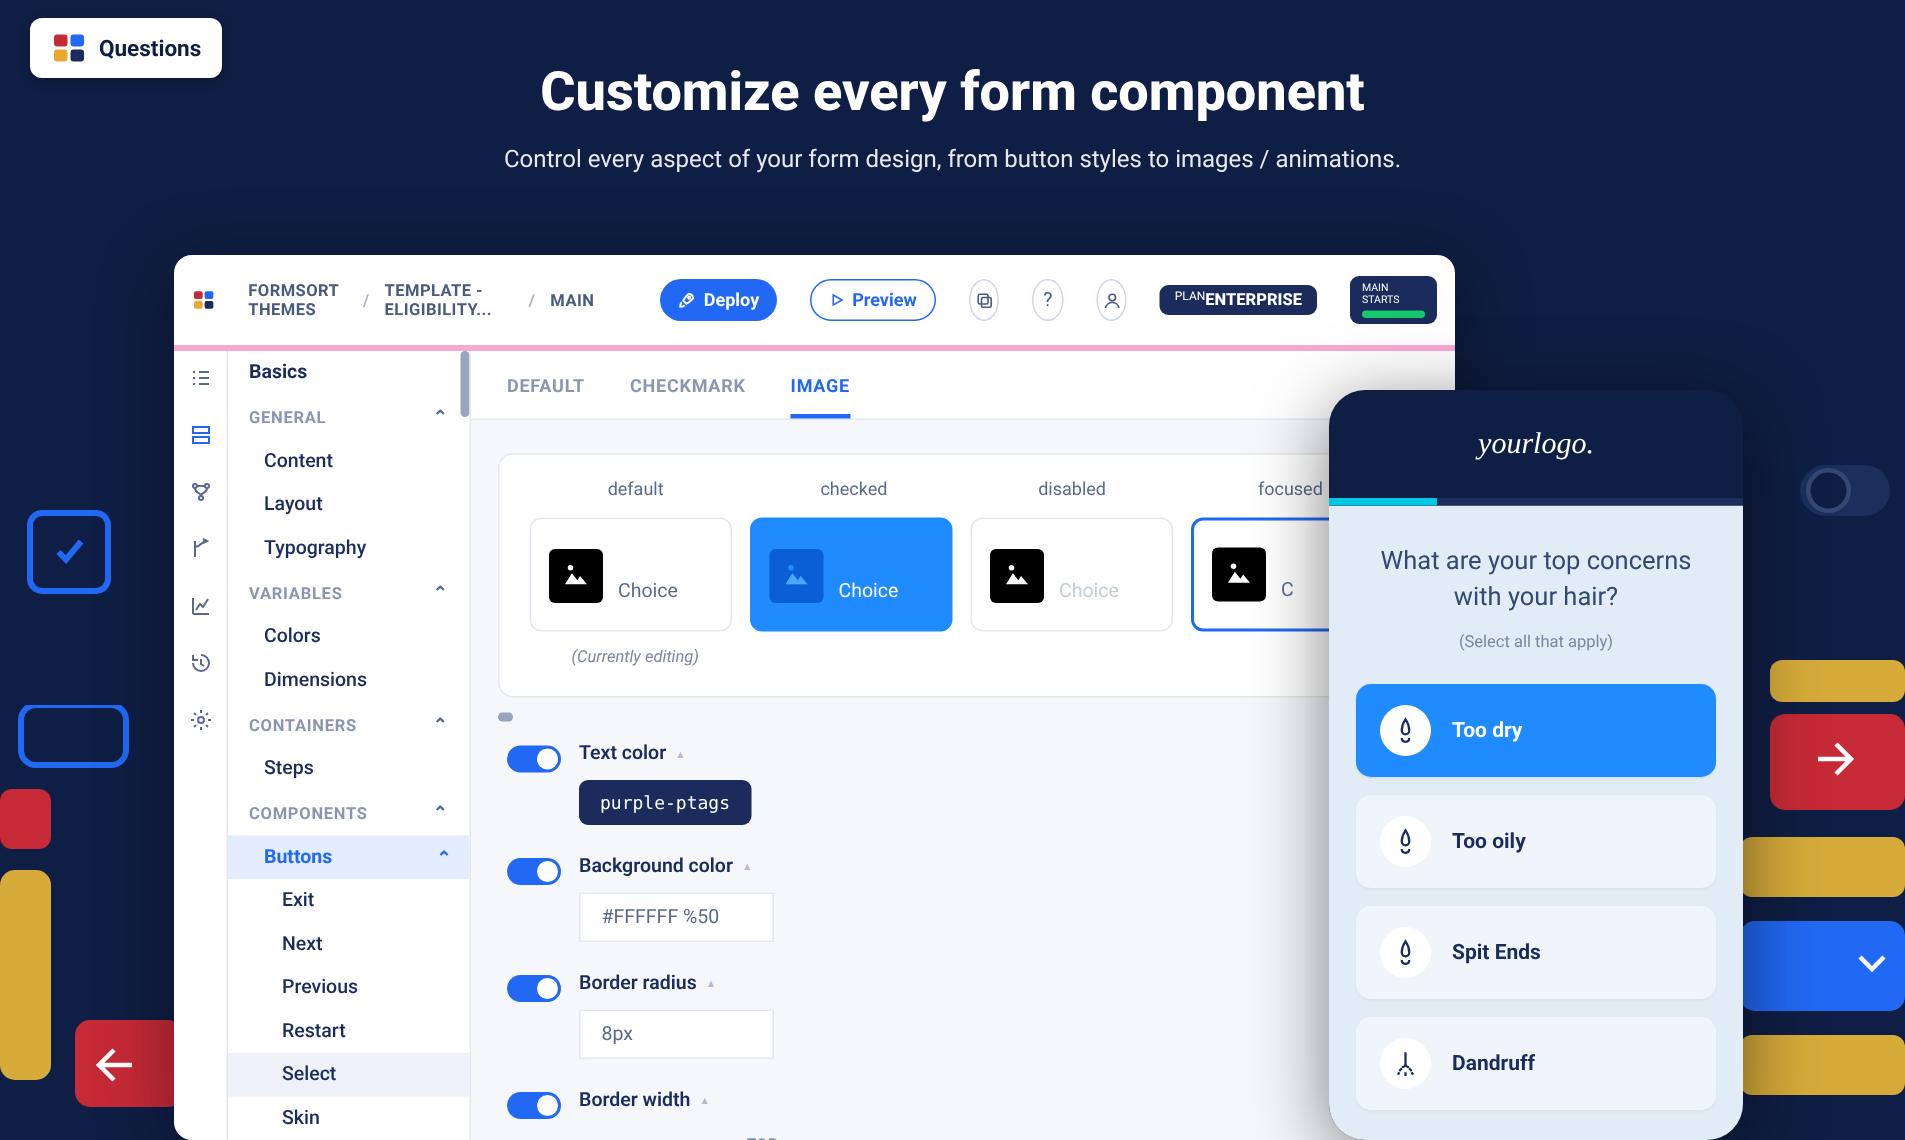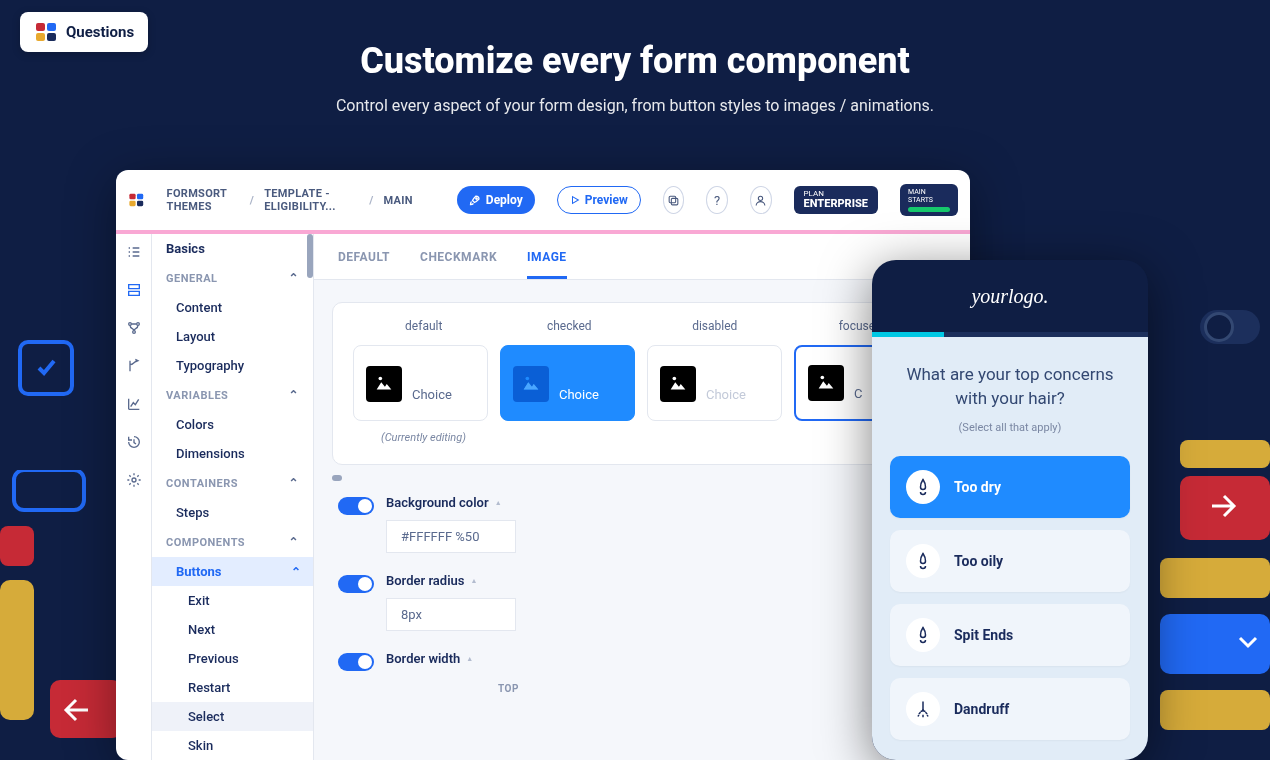--- a/index.html
+++ b/index.html
@@ -17,21 +17,21 @@
 .app{position:absolute;top:170px;left:116px;width:854px;height:590px;background:#fff;border-radius:12px;overflow:hidden;box-shadow:0 10px 50px rgba(0,0,0,.4)}
 .app-header{display:flex;align-items:center;height:64px;padding:0 12px;border-bottom:4px solid #f9a8d4;gap:22px}
 .crumbs{display:flex;align-items:center;gap:10px;font-size:11px;font-weight:700;letter-spacing:.3px;color:#1a2b5c}
 .crumbs .sep{color:#aab3c7}
 .crumbs .crumb{color:#4a5a7e}
 .hdr-spacer{flex:1}
 .btn{display:flex;align-items:center;gap:5px;height:28px;padding:0 12px;border-radius:14px;font-size:12px;font-weight:700;border:none;cursor:pointer}
 .btn-deploy{background:#2169f4;color:#fff}
 .btn-preview{background:#fff;border:1.5px solid #2169f4;color:#2169f4}
 .icon-btn{width:28px;height:28px;border-radius:50%;border:1.5px solid #cfd6e6;background:#fff;display:flex;align-items:center;justify-content:center;color:#4a5a7e;font-size:13px;cursor:pointer}
-.plan-pill{background:#1a2b5c;border-radius:6px;padding:4px 10px;color:#fff;display:flex;flex-direction:column;font-size:8px;line-height:1.1}
+.plan-pill{background:#1a2b5c;border-radius:6px;padding:4px 10px;color:#fff;display:flex;flex-direction:row;font-size:8px;line-height:1.1}
 .plan-pill .plan-name{font-weight:800;font-size:11px}
 .flow-pill{background:#1a2b5c;border-radius:6px;padding:4px 8px;color:#fff;font-size:7px}
 .flow-pill .bar{margin-top:3px;width:42px;height:5px;background:#16c86c;border-radius:3px}
 .app-body{display:flex;height:calc(100% - 48px)}
 .rail{width:36px;border-right:1px solid #e3e7ef;display:flex;flex-direction:column;align-items:center;padding-top:8px;gap:18px}
 .rail-item{width:20px;height:20px;color:#5a6a8e;display:flex;align-items:center;justify-content:center;cursor:pointer}
 .rail-item.active{color:#2169f4}
 .sidebar{width:162px;border-right:1px solid #e3e7ef;overflow-y:auto;position:relative}
 .sidebar::before{content:'';position:absolute;right:0;top:0;width:6px;height:44px;background:#99a5bd;border-radius:3px}
 .sb-item{padding:7px 14px;font-size:13px;color:#1a2b5c;cursor:pointer;font-weight:500}
@@ -63,21 +63,21 @@
 .controls{padding:14px 24px 0;display:flex;flex-direction:column;gap:20px}
 .ctrl{display:flex;align-items:flex-start;gap:12px}
 .switch{width:36px;height:18px;background:#2169f4;border-radius:10px;position:relative;flex-shrink:0;margin-top:2px}
 .switch::after{content:'';width:14px;height:14px;background:#fff;border-radius:50%;position:absolute;top:2px;right:2px}
 .ctrl-body{display:flex;flex-direction:column;gap:10px}
 .ctrl-label{font-size:13px;font-weight:600;color:#1a2b5c;display:flex;align-items:center;gap:6px}
 .ctrl-label::after{content:'▲';font-size:7px;color:#b3bccf}
 .tag{display:inline-block;background:#1a2b5c;color:#fff;font-family:monospace;font-size:12px;padding:8px 14px;border-radius:6px;width:fit-content}
 .input{background:#fff;border:1px solid #e3e7ef;border-radius:0;padding:8px 14px;font-size:13px;color:#5a6a8e;width:fit-content;min-width:130px}
 .top-label{font-size:10px;font-weight:700;letter-spacing:.5px;color:#8a96b0;margin-left:160px;margin-top:-8px}
-.phone{position:absolute;top:260px;right:122px;width:276px;height:500px;background:#0f1e44;border-radius:24px;overflow:hidden;box-shadow:0 10px 50px rgba(0,0,0,.5)}
+.phone{position:absolute;top:260px;right:108px;width:276px;height:500px;background:#0f1e44;border-radius:24px;overflow:hidden;box-shadow:0 10px 50px rgba(0,0,0,.5)}
 .phone-head{height:72px;display:flex;align-items:center;justify-content:center;color:#fff;font-family:Georgia,serif;font-size:20px;font-style:italic}
 .phone-prog{height:5px;background:#1c2f5c;position:relative}
 .phone-prog::before{content:'';position:absolute;left:0;top:0;height:100%;width:26%;background:#00c8e4}
 .phone-body{background:#e1ecf7;padding:26px 18px;height:calc(100% - 77px)}
 .phone-q{text-align:center;color:#334872;font-size:17px;line-height:1.4;margin-bottom:10px}
 .phone-hint{text-align:center;color:#7a87a3;font-size:11px;margin-bottom:22px}
 .opt{display:flex;align-items:center;gap:14px;background:#f0f5fb;border-radius:10px;padding:14px 16px;margin-bottom:12px;cursor:pointer;box-shadow:0 1px 2px rgba(0,0,0,.04)}
 .opt.active{background:#1f8bff;color:#fff}
 .opt .opt-icon{width:34px;height:34px;background:#fff;border-radius:50%;display:flex;align-items:center;justify-content:center}
 .opt span:last-child{font-size:14px;font-weight:700;color:#1a2b5c}
@@ -310,20 +310,27 @@
           </div>
         </div>
         <div class="editing">(Currently editing)</div>
       </div>
       <div class="scroll-ind"></div>
 
       <div class="controls">
         <div class="ctrl">
           <div class="switch"></div>
           <div class="ctrl-body">
+            <div class="ctrl-label">Text color</div>
+            <div class="tag">purple-ptags</div>
+          </div>
+        </div>
+        <div class="ctrl">
+          <div class="switch"></div>
+          <div class="ctrl-body">
             <div class="ctrl-label">Background color</div>
             <div class="input">#FFFFFF %50</div>
           </div>
         </div>
         <div class="ctrl">
           <div class="switch"></div>
           <div class="ctrl-body">
             <div class="ctrl-label">Border radius</div>
             <div class="input">8px</div>
           </div>

